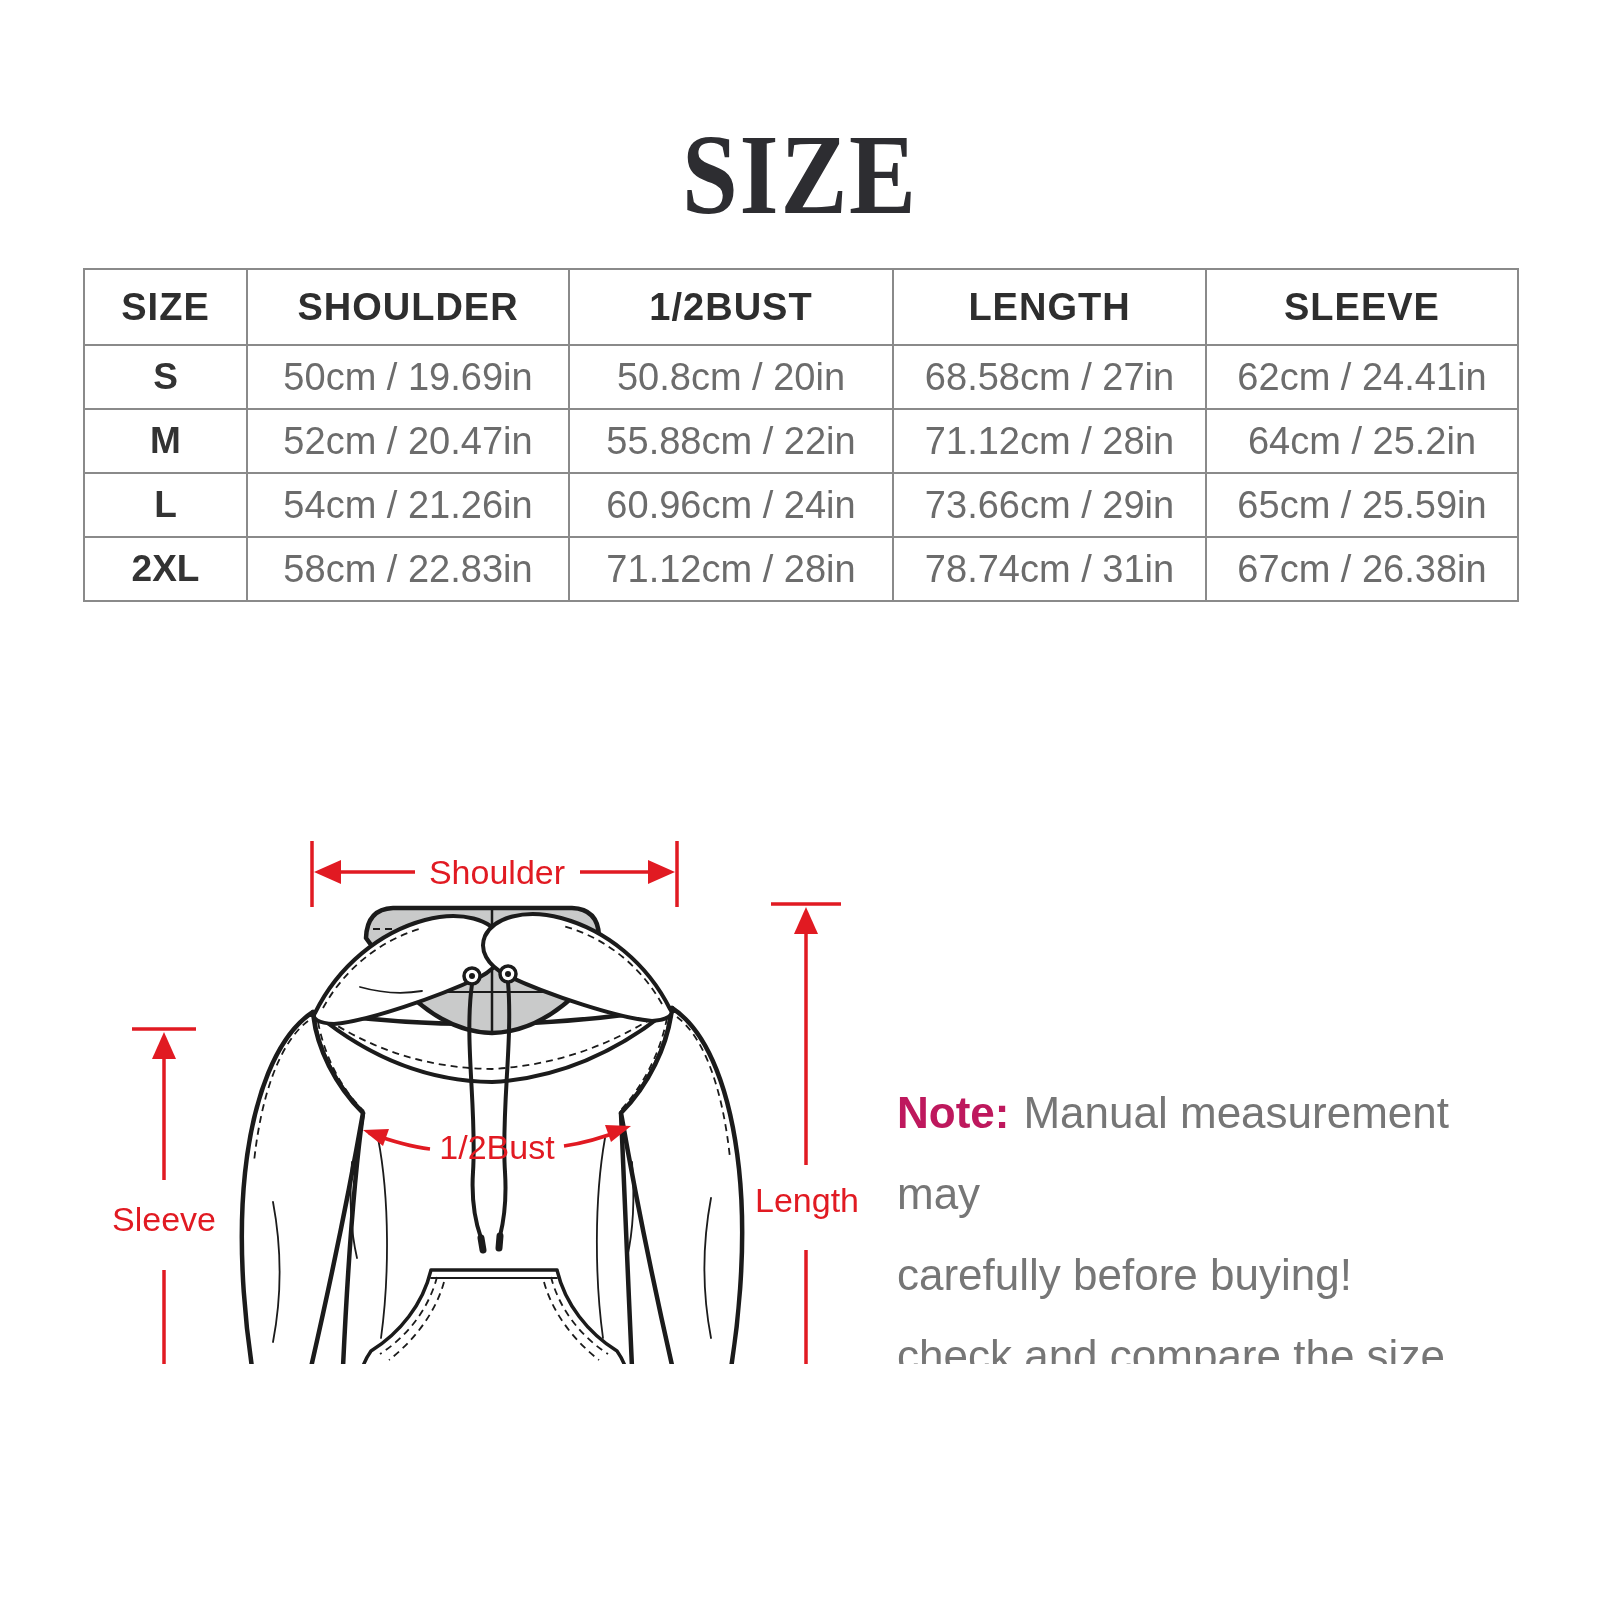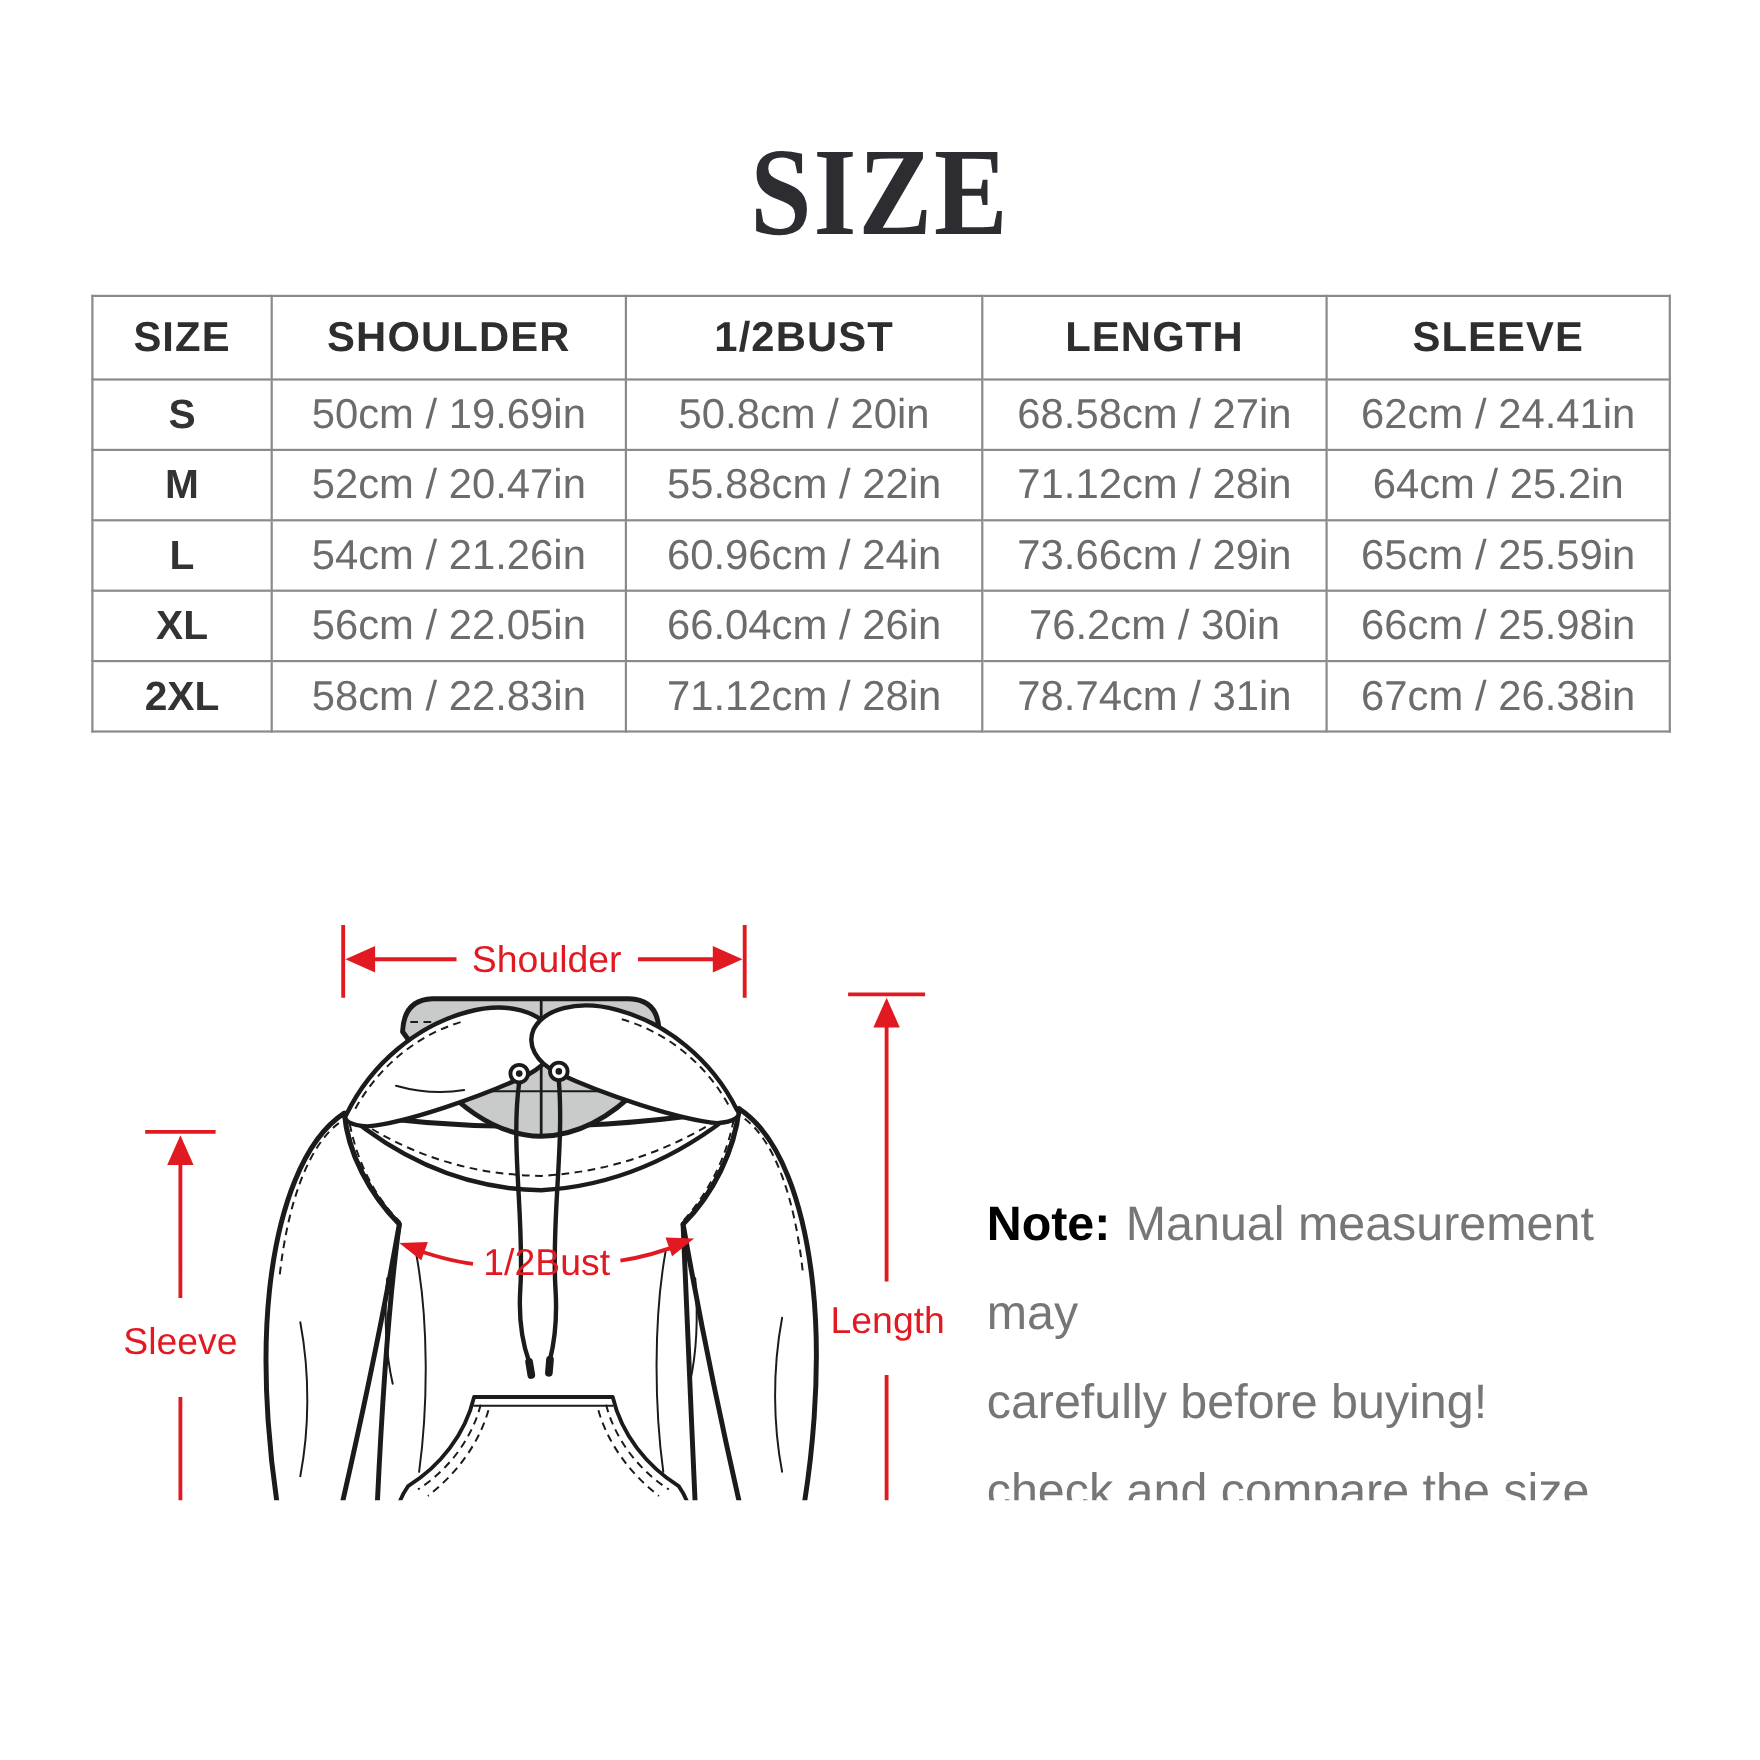--- a/index.html
+++ b/index.html
@@ -20,21 +20,21 @@
                                 vertical-align:middle;padding:0;}
   .size-table thead tr{height:76px;}
   .size-table tbody tr{height:64px;}
   .size-table thead th{font-size:38px;font-weight:700;color:#2e2e2e;letter-spacing:1px;}
   .size-table tbody th{font-size:37px;font-weight:700;color:#333333;}
   .size-table tbody td{font-size:38px;font-weight:400;color:#6c6c6c;border-radius:30px;}
 
   
   .note{position:absolute;left:897px;top:1072px;width:640px;
         font-size:44px;line-height:81px;color:#767676;}
-  .note .note-label{font-weight:700;color:#000000;margin-right:14px;}
+  .note .note-label{font-weight:700;color:#be185d;margin-right:14px;}
 
   
   .diagram{position:absolute;left:60px;top:780px;width:800px;height:800px;}
   .ol{fill:#ffffff;stroke:#1b1b1b;stroke-width:4.5;stroke-linejoin:round;}
   .thin{fill:none;stroke:#1b1b1b;stroke-width:1.8;stroke-linecap:round;}
   .dash{fill:none;stroke:#1b1b1b;stroke-width:1.8;stroke-dasharray:7 5;}
   .red{stroke:#e11a22;stroke-width:3.5;fill:none;}
   .redfill{fill:#e11a22;stroke:none;}
   .redtext{fill:#e11a22;font-family:"Liberation Sans",sans-serif;font-size:34px;
            text-anchor:middle;}
@@ -81,27 +81,20 @@
         <td>64cm / 25.2in</td>
       </tr>
       <tr>
         <th>L</th>
         <td>54cm / 21.26in</td>
         <td>60.96cm / 24in</td>
         <td>73.66cm / 29in</td>
         <td>65cm / 25.59in</td>
       </tr>
       <tr>
-        <th>XL</th>
-        <td>56cm / 22.05in</td>
-        <td>66.04cm / 26in</td>
-        <td>76.2cm / 30in</td>
-        <td>66cm / 25.98in</td>
-      </tr>
-      <tr>
         <th>2XL</th>
         <td>58cm / 22.83in</td>
         <td>71.12cm / 28in</td>
         <td>78.74cm / 31in</td>
         <td>67cm / 26.38in</td>
       </tr>
     </tbody>
   </table>
 
   <svg class="diagram" viewBox="0 0 800 800" xmlns="http://www.w3.org/2000/svg">

